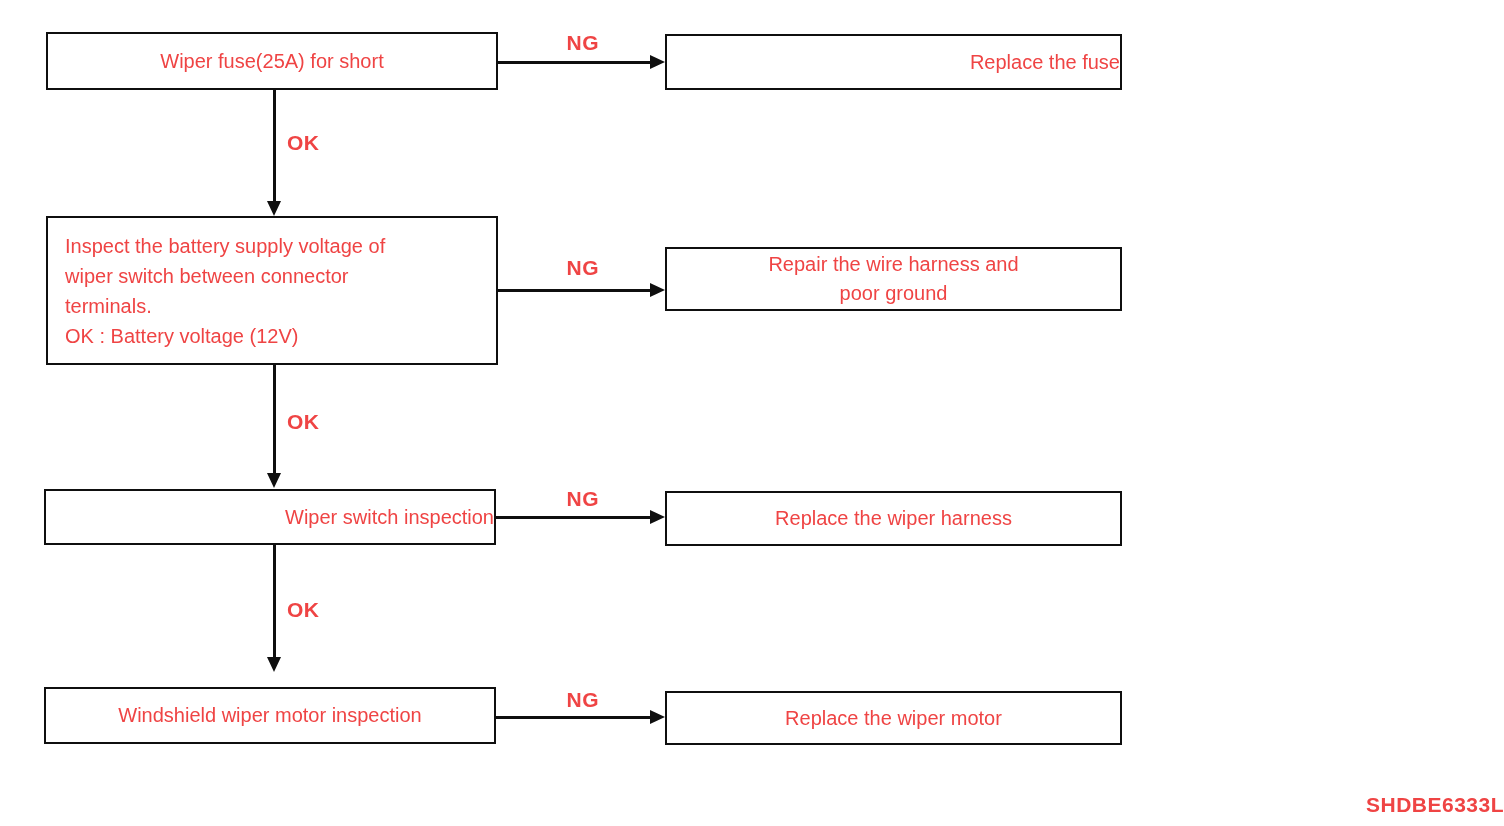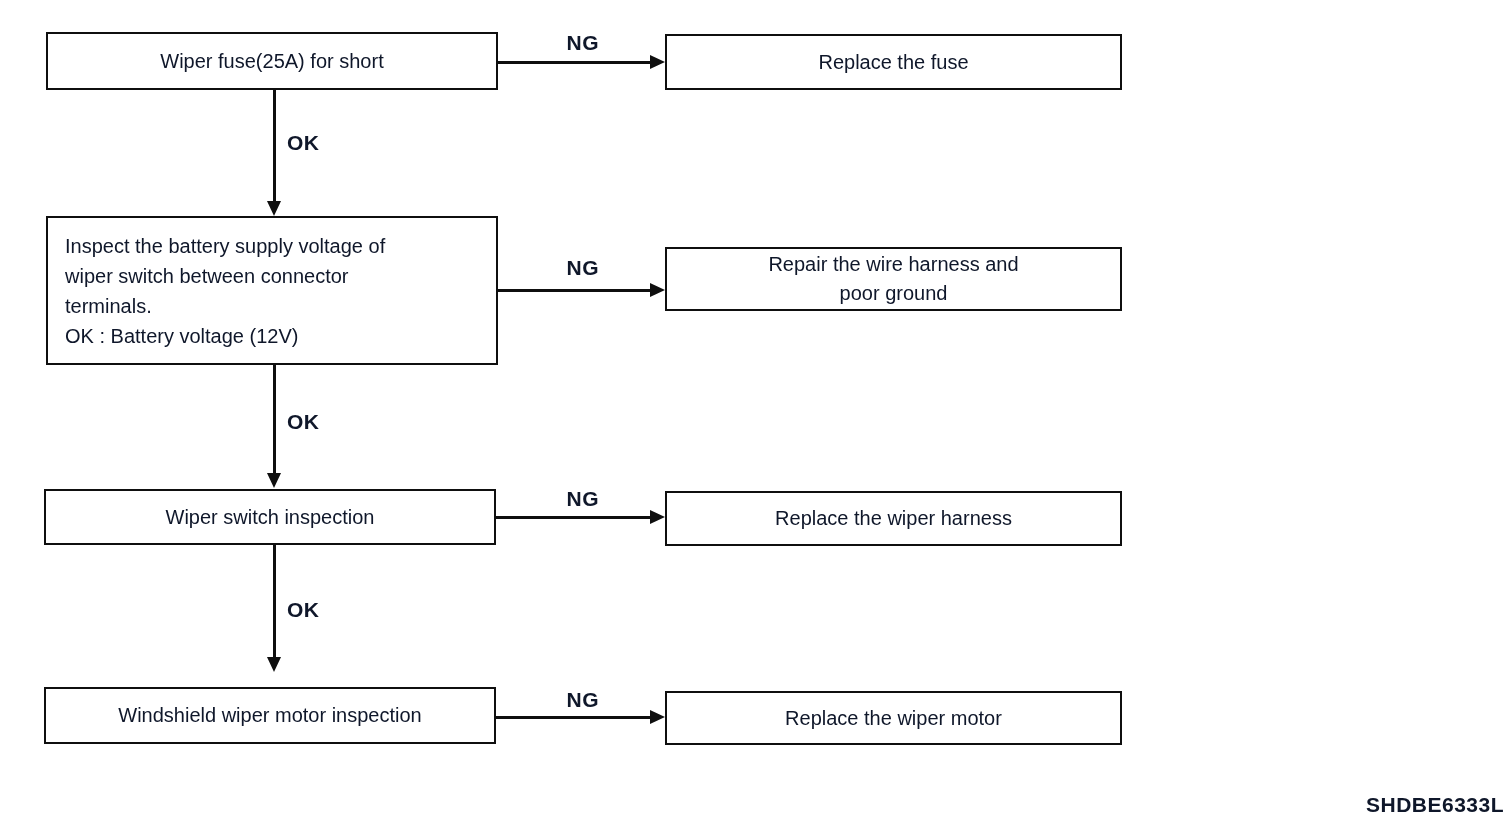--- a/index.html
+++ b/index.html
@@ -2,21 +2,21 @@
 <html><head>
 <meta charset="utf-8">
 <style>
   html, body { margin: 0; padding: 0; background: #ffffff; }
   .canvas {
     position: relative;
     width: 1504px;
     height: 826px;
     background: #ffffff;
     font-family: "Liberation Sans", sans-serif;
-    color: #0f172a;
+    color: #ef4444;
     overflow: hidden;
   }
   .box {
     position: absolute;
     border: 2.5px solid #0f0f0f;
     background: #ffffff;
     box-sizing: border-box;
     display: flex;
     align-items: center;
     justify-content: center;
@@ -75,21 +75,21 @@
 <body>
 
 <div class="canvas">
 
   <div class="box left-col" style="top:32px; height:58px;">
     <span>Wiper fuse(25A) for short</span>
   </div>
   <div class="hline" style="left:498px; top:61px; width:153px;"></div>
   <div class="h-arrowhead" style="left:650px; top:55px;"></div>
   <div class="edge-label ng-label" style="left:551px; top:31px;">NG</div>
-  <div class="box right-col" style="top:34px; height:56px;">
+  <div class="box right-col" style="top:34px; height:56px;justify-content:flex-end;">
     <span>Replace the fuse</span>
   </div>
 
   <div class="vline" style="left:273px; top:90px; height:112px;"></div>
   <div class="v-arrowhead" style="left:267px; top:201px;"></div>
   <div class="edge-label" style="left:287px; top:131px;">OK</div>
 
   <div class="box left-col multiline" style="top:216px; height:149px; line-height:30px;">
     <span>Inspect the battery supply voltage of
 wiper switch between connector
@@ -101,21 +101,21 @@
   <div class="edge-label ng-label" style="left:551px; top:256px;">NG</div>
   <div class="box right-col" style="top:247px; height:64px;">
     <span>Repair the wire harness and
 poor ground</span>
   </div>
 
   <div class="vline" style="left:273px; top:364px; height:110px;"></div>
   <div class="v-arrowhead" style="left:267px; top:473px;"></div>
   <div class="edge-label" style="left:287px; top:410px;">OK</div>
 
-  <div class="box left-col" style="top:489px; height:56px; left:44px;">
+  <div class="box left-col" style="top:489px; height:56px; left:44px;justify-content:flex-end;">
     <span>Wiper switch inspection</span>
   </div>
   <div class="hline" style="left:496px; top:516px; width:155px;"></div>
   <div class="h-arrowhead" style="left:650px; top:510px;"></div>
   <div class="edge-label ng-label" style="left:551px; top:487px;">NG</div>
   <div class="box right-col" style="top:491px; height:55px;">
     <span>Replace the wiper harness</span>
   </div>
 
   <div class="vline" style="left:273px; top:545px; height:113px;"></div>

